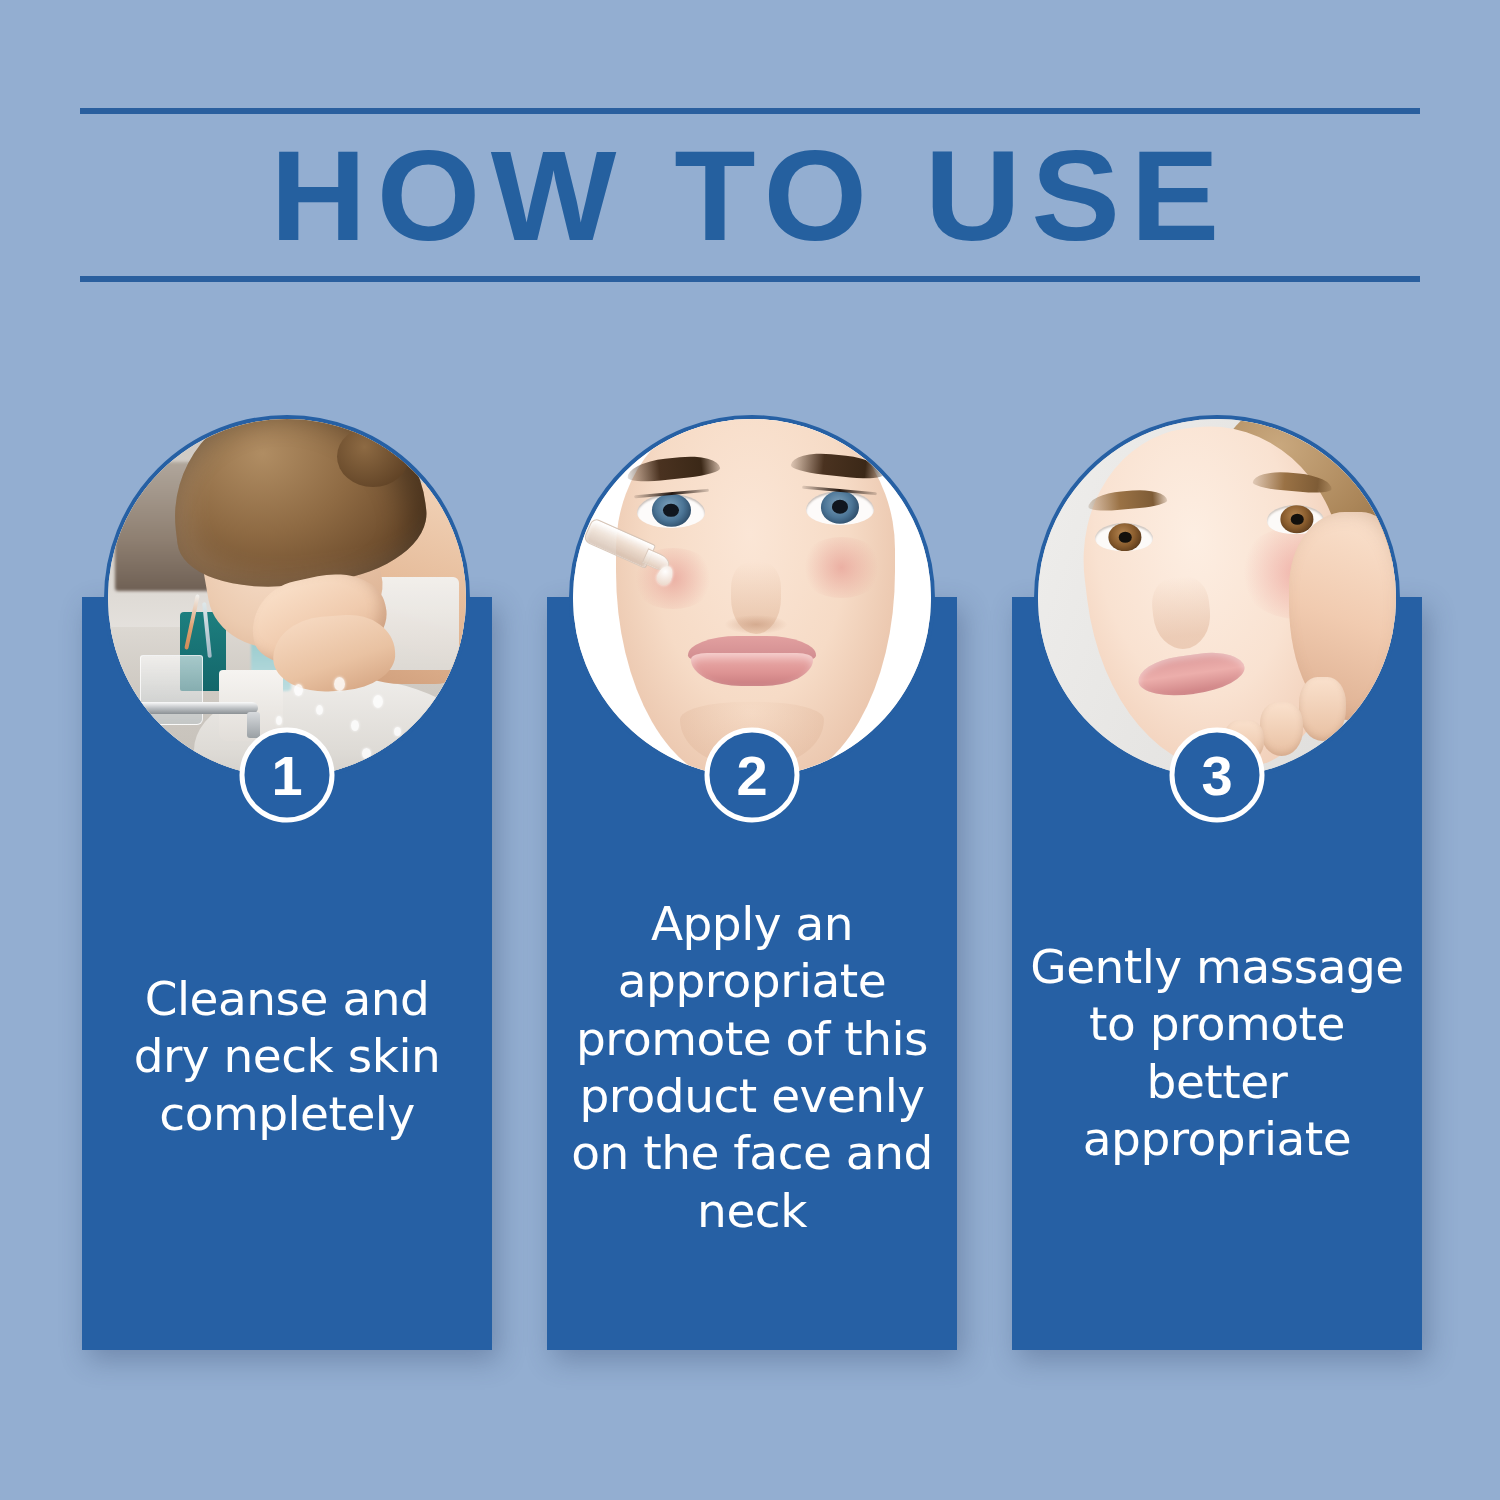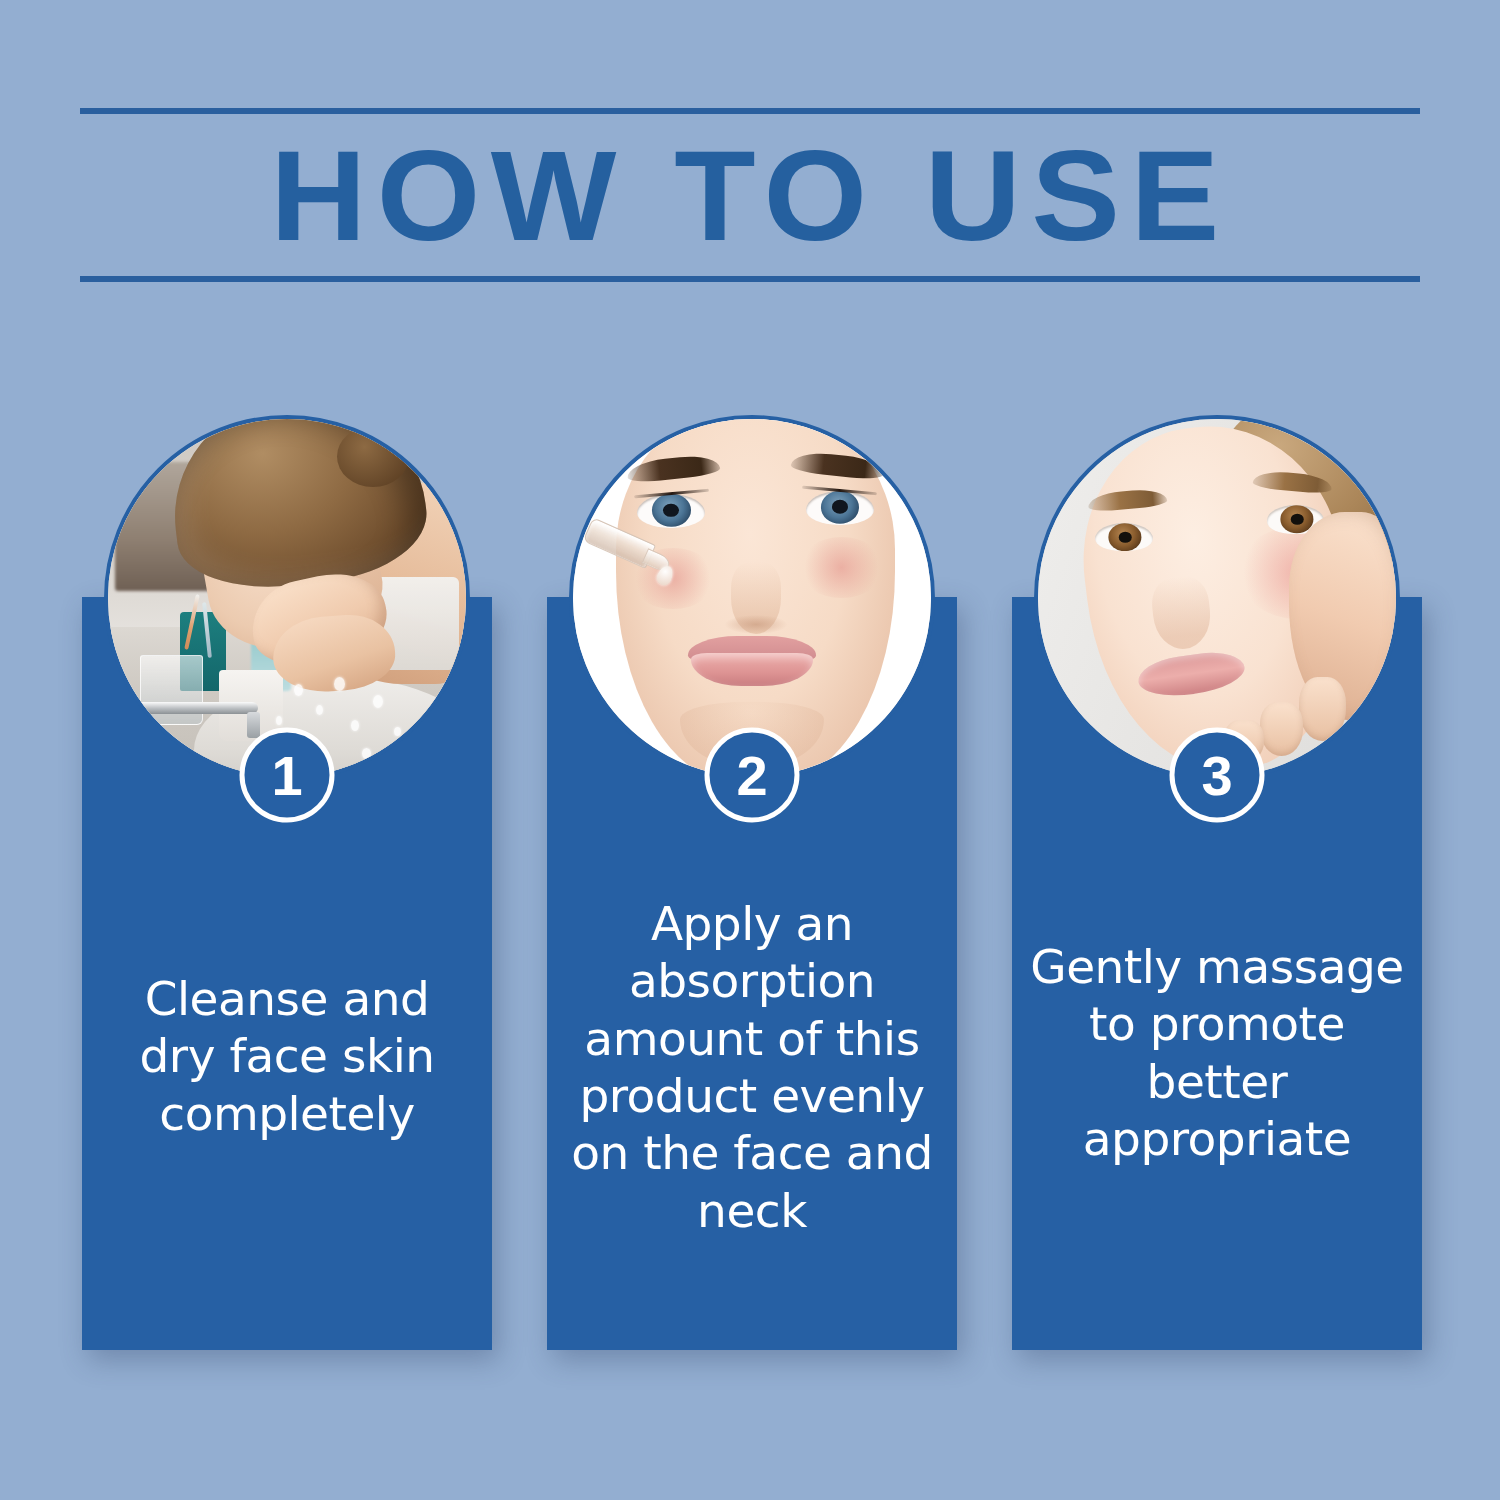--- a/index.html
+++ b/index.html
@@ -472,21 +472,21 @@
         <div class="water-drop" style="left:68%;top:84%;width:8px;height:11px;"></div>
         <div class="water-drop" style="left:74%;top:77%;width:10px;height:13px;"></div>
         <div class="water-drop" style="left:80%;top:86%;width:7px;height:9px;"></div>
         <div class="water-drop" style="left:56%;top:90%;width:6px;height:8px;"></div>
         <div class="water-drop" style="left:71%;top:92%;width:9px;height:11px;"></div>
         <div class="water-drop" style="left:47%;top:83%;width:6px;height:9px;"></div>
       </div>
     </div>
 
     <div class="step-badge">1</div>
-    <div class="step-text">Cleanse and dry face skin completely</div>
+    <div class="step-text">Cleanse and dry neck skin completely</div>
   </div>
 
   <div class="step step-2">
     <div class="card-body"></div>
 
     <div class="photo-circle">
       <div class="photo-art">
         <div class="art2-bg"></div>
         <div class="art2-face"></div>
         <div class="art2-cheek l"></div>
@@ -507,21 +507,21 @@
         <div class="art2-chin"></div>
         <div class="art2-dropper">
           <div class="art2-dropper-tube"></div>
           <div class="art2-dropper-tip"></div>
           <div class="art2-droplet"></div>
         </div>
       </div>
     </div>
 
     <div class="step-badge">2</div>
-    <div class="step-text">Apply an absorption amount of this product evenly on the face and neck</div>
+    <div class="step-text">Apply an appropriate promote of this product evenly on the face and neck</div>
   </div>
 
   <div class="step step-3">
     <div class="card-body"></div>
 
     <div class="photo-circle">
       <div class="photo-art">
         <div class="art3-bg"></div>
         <div class="art3-hair"></div>
         <div class="art3-face"></div>

